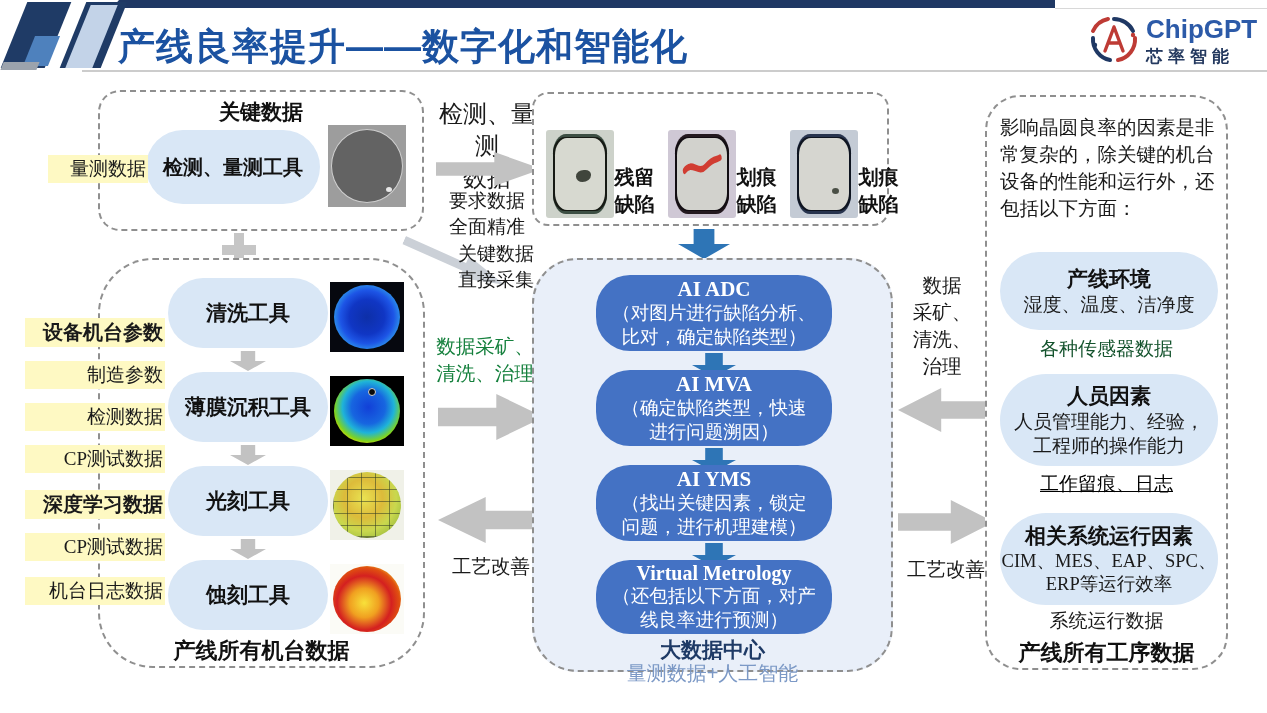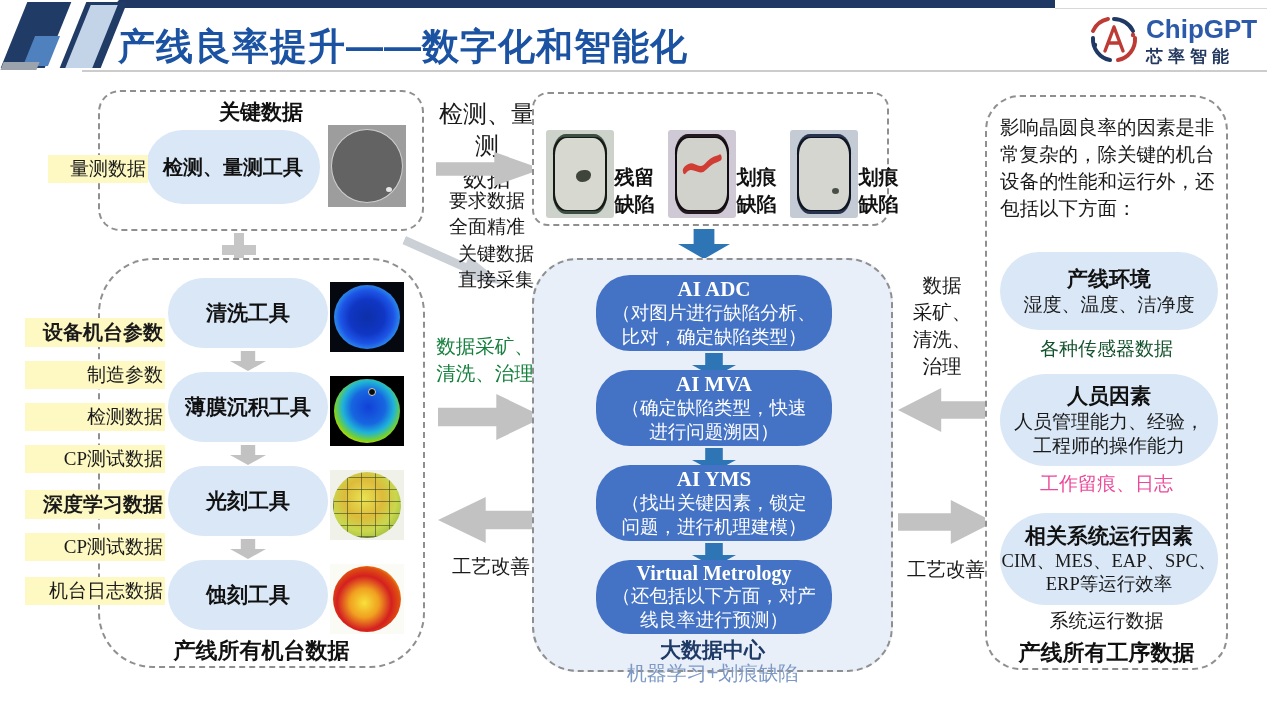--- a/index.html
+++ b/index.html
@@ -227,21 +227,21 @@
       <span class="serif pre ctr" style="font-size:18.5px;line-height:1.25;">（找出关键因素，锁定
 问题，进行机理建模）</span>
     </div>
     <div class="abs arr-blue arr-d" style="left:158px;top:283px;width:44px;height:24px;"></div>
     <div class="abs pill-blue" style="left:62px;top:300px;width:236px;height:74px;">
       <span class="serif" style="font-size:20px;font-weight:bold;">Virtual Metrology</span>
       <span class="serif pre ctr" style="font-size:18.5px;line-height:1.25;">（还包括以下方面，对产
 线良率进行预测）</span>
     </div>
     <div class="abs ctr" style="left:0;right:0;top:376px;font-size:21px;font-weight:bold;color:#1E3A66;">大数据中心</div>
-    <div class="abs ctr" style="left:0;right:0;top:400px;font-size:20px;color:#7C99C6;">机器学习+划痕缺陷</div>
+    <div class="abs ctr" style="left:0;right:0;top:400px;font-size:20px;color:#7C99C6;">量测数据+人工智能</div>
   </div>
 
   <div class="abs serif pre ctr" style="left:904px;top:272px;width:76px;font-size:19.5px;color:#1a1a1a;">数据
 采矿、
 清洗、
 治理</div>
   <div class="abs arr arr-l" style="left:898px;top:388px;width:96px;height:44px;"></div>
   <div class="abs arr arr-r" style="left:898px;top:500px;width:96px;height:44px;"></div>
   <div class="abs serif ctr" style="left:893px;top:556px;width:106px;font-size:19.5px;color:#1a1a1a;">工艺改善</div>
 
@@ -252,21 +252,21 @@
       <span class="h-bold" style="font-size:21px;">产线环境</span>
       <span class="serif pre ctr" style="font-size:19px;line-height:1.25;color:#1a1a1a;">湿度、温度、洁净度</span>
     </div>
     <div class="abs serif ctr" style="left:0;right:0;top:239px;font-size:19px;color:#14532d;">各种传感器数据</div>
 
     <div class="abs pill-light" style="left:13px;top:277px;width:218px;height:92px;">
       <span class="h-bold" style="font-size:21px;">人员因素</span>
       <span class="serif pre ctr" style="font-size:19px;line-height:1.25;color:#1a1a1a;">人员管理能力、经验，
 工程师的操作能力</span>
     </div>
-    <div class="abs serif ctr" style="left:0;right:0;top:374px;font-size:19px;color:#ec4899;">工作留痕、日志</div>
+    <div class="abs serif ctr" style="left:0;right:0;top:374px;font-size:19px;color:#000000;text-decoration:underline;">工作留痕、日志</div>
 
     <div class="abs pill-light" style="left:13px;top:416px;width:218px;height:92px;">
       <span class="h-bold" style="font-size:21px;">相关系统运行因素</span>
       <span class="serif pre ctr" style="font-size:18.5px;line-height:1.25;color:#1a1a1a;">CIM、MES、EAP、SPC、
 ERP等运行效率</span>
     </div>
     <div class="abs serif ctr" style="left:0;right:0;top:511px;font-size:19px;color:#1a1a1a;">系统运行数据</div>
 
     <div class="abs h-bold ctr" style="left:0;right:0;top:541px;font-size:22px;">产线所有工序数据</div>
   </div>

